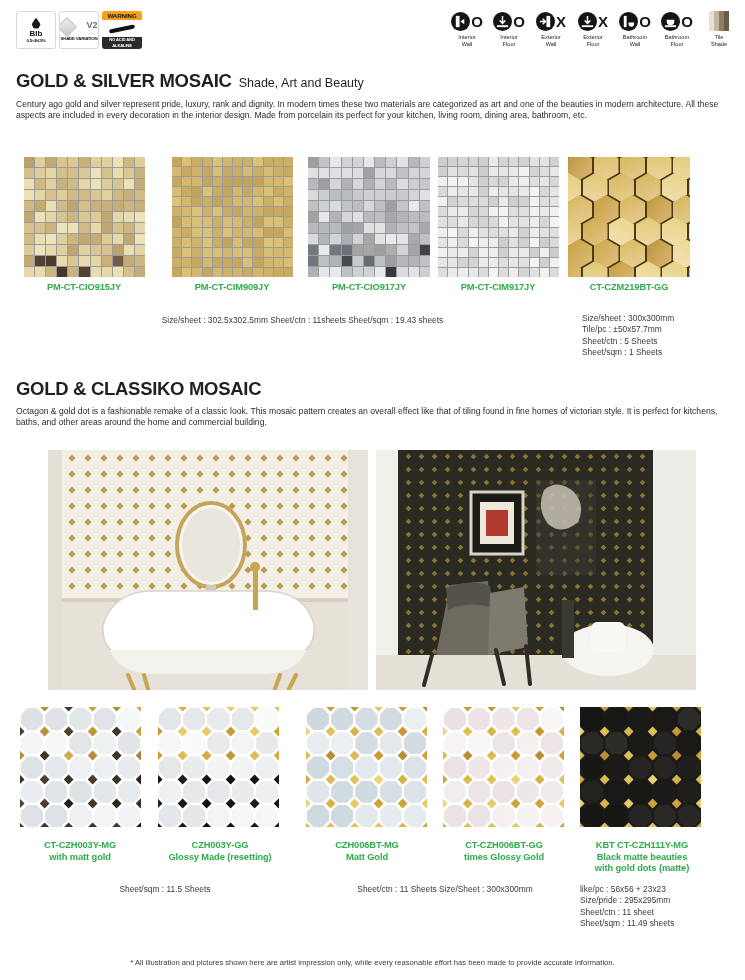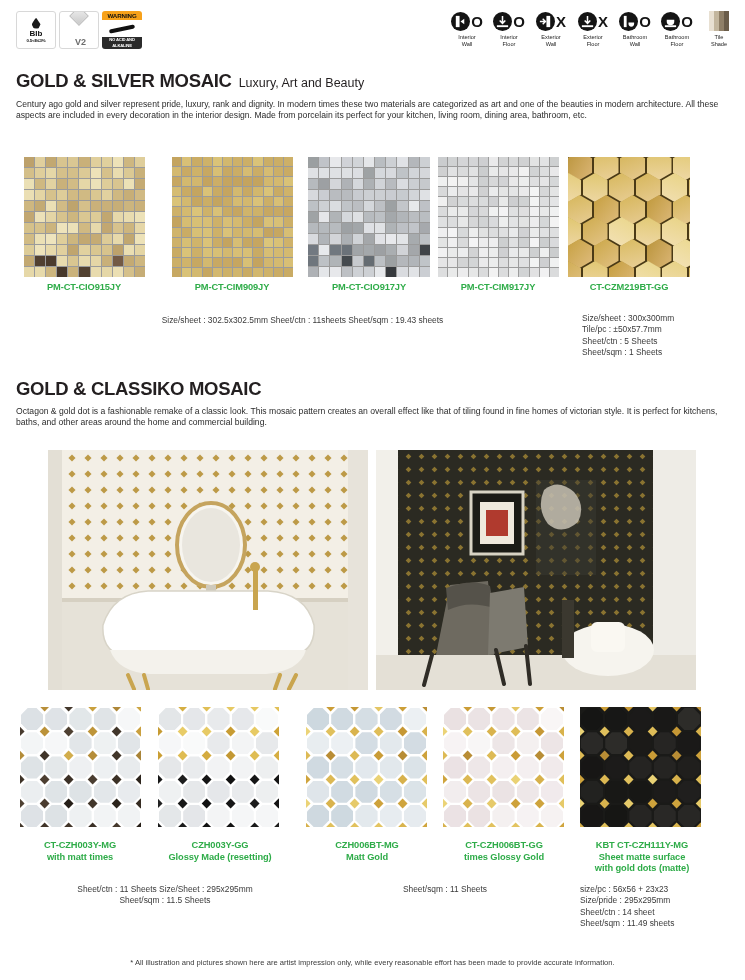--- a/index.html
+++ b/index.html
@@ -23,21 +23,21 @@
     display:flex; flex-direction:column; align-items:center; justify-content:center;
     overflow:hidden;
   }
   .cert-bib-drop { width:9px;height:11px;background:#1b1b1b;
      border-radius:50% 50% 50% 50% / 60% 60% 40% 40%;
      clip-path: polygon(50% 0,100% 62%,78% 100%,22% 100%,0 62%); margin-bottom:1px;}
   .cert-t1 { font-size:8px; font-weight:bold; line-height:8px; color:#111; }
   .cert-t2 { font-size:4.4px; font-weight:bold; line-height:5px; color:#111; letter-spacing:-0.2px;}
   .cert-diamond { width:14px;height:14px;background:linear-gradient(135deg,#f0f0f0,#c9c9c9);
      transform:rotate(45deg); margin-bottom:2px; border:1px solid #bdbdbd;}
-  .cert-v2row { display:flex; align-items:flex-end; gap:12px;flex-direction:column; }
+  .cert-v2row { display:flex; align-items:flex-start; gap:12px; }
   .cert-v2 { font-size:9px; font-weight:bold; color:#6d6d6d; }
   .warn { border:none; padding:0; background:#fff; }
   .warn-head { background:#f7a11a; color:#111; font-size:6.2px; font-weight:bold;
       width:100%; text-align:center; line-height:9px; letter-spacing:-0.1px;}
   .warn-body { flex:1; width:100%; display:flex; flex-direction:column;
       align-items:center; justify-content:center; }
   .warn-bar { width:26px; height:4px; background:#111; transform:rotate(-12deg);
       border-radius:2px; margin:2px 0 1px;}
   .warn-foot { background:#2b2b2b; color:#fff; font-size:4.2px; font-weight:bold;
       width:100%; text-align:center; line-height:6px; letter-spacing:-0.2px;}
@@ -206,21 +206,21 @@
             <i style="background:#8f7f67"></i>
             <i style="background:#6a5c49"></i>
         </span>
       </div>
       <span class="usage-lbl"><span>Tile</span><br><span>Shade</span></span>
     </div>
   </div>
 </div>
 
 <div class="sec-title" style="left:16px; top:70px;">
-  <span class="h">GOLD &amp; SILVER MOSAIC</span><span class="sub">Luxury, Art and Beauty</span>
+  <span class="h">GOLD &amp; SILVER MOSAIC</span><span class="sub">Shade, Art and Beauty</span>
 </div>
 
 <div class="para" style="left:16px; top:99px; width:714px;">Century ago gold and silver represent pride, luxury, rank and dignity. In modern times these two materials are categorized as art and one of the beauties in modern architecture. All these aspects are included in every decoration in the interior design. Made from porcelain its perfect for your kitchen, living room, dining area, bathroom, etc.</div>
 
 <div class="sw" style="left:24px; top:157px; width:121px; height:120px;">
   <div class="g-sq" id="sw1" style="grid-template-columns:repeat(11,1fr); grid-template-rows:repeat(11,1fr);">
       <i style="background: rgb(189, 161, 107);"></i>
       <i style="background: rgb(224, 207, 157);"></i>
       <i style="background: rgb(194, 168, 113);"></i>
       <i style="background: rgb(216, 196, 143);"></i>
@@ -1204,47 +1204,46 @@
       <span class="dot" style="left: 20.57px; top: 117.37px; width: 7.26px; height: 7.26px; background: rgb(224, 192, 91);"></span>
       <span class="dot" style="left: 44.77px; top: 117.37px; width: 7.26px; height: 7.26px; background: rgb(225, 193, 93);"></span>
       <span class="dot" style="left: 68.97px; top: 117.37px; width: 7.26px; height: 7.26px; background: rgb(227, 196, 97);"></span>
       <span class="dot" style="left: 93.17px; top: 117.37px; width: 7.26px; height: 7.26px; background: rgb(217, 180, 77);"></span>
       <span class="dot" style="left: 117.37px; top: 117.37px; width: 7.26px; height: 7.26px; background: rgb(208, 165, 62);"></span>
     </div>
 </div>
 
 <div class="code" style="left:10px;  top:840px; width:140px;">
   <span>CT-CZH003Y-MG</span><br>
-  <span>with matt times</span>
+  <span>with matt gold</span>
 </div>
 <div class="code" style="left:140px; top:840px; width:160px;">
   <span>CZH003Y-GG</span><br>
   <span>Glossy Made (resetting)</span>
 </div>
 <div class="code" style="left:297px; top:840px; width:140px;">
   <span>CZH006BT-MG</span><br>
   <span>Matt Gold</span>
 </div>
 <div class="code" style="left:434px; top:840px; width:140px;">
   <span>CT-CZH006BT-GG</span><br>
   <span>times Glossy Gold</span>
 </div>
 <div class="code" style="left:563px; top:840px; width:158px;">
   <span>KBT CT-CZH111Y-MG</span><br>
-  <span>Sheet matte surface</span><br>
+  <span>Black matte beauties</span><br>
   <span>with gold dots (matte)</span>
 </div>
 
 <div class="spec c" style="left:20px; top:884px; width:290px;">
-  <div>Sheet/ctn : 11 Sheets   Size/Sheet : 295x295mm</div>
   <div>Sheet/sqm : 11.5 Sheets</div>
 </div>
 <div class="spec c" style="left:300px; top:884px; width:290px;">
-  <div>Sheet/sqm : 11 Sheets</div>
+  <div>Sheet/ctn : 11 Sheets   Size/Sheet : 300x300mm</div>
 </div>
 <div class="spec" style="left:580px; top:884px; width:165px;">
-  <div>size/pc :  56x56 + 23x23</div>
+  <div>like/pc :  56x56 + 23x23</div>
   <div>Size/pride : 295x295mm</div>
-  <div>Sheet/ctn : 14 sheet</div>
+  <div>Sheet/ctn : 11 sheet</div>
   <div>Sheet/sqm : 11.49 sheets</div>
 </div>
 
 <div class="footer-note" style="top:958px;">* All illustration and pictures shown here are artist impression only, while every reasonable effort has been made to provide accurate information.</div>
 
 </body></html>

